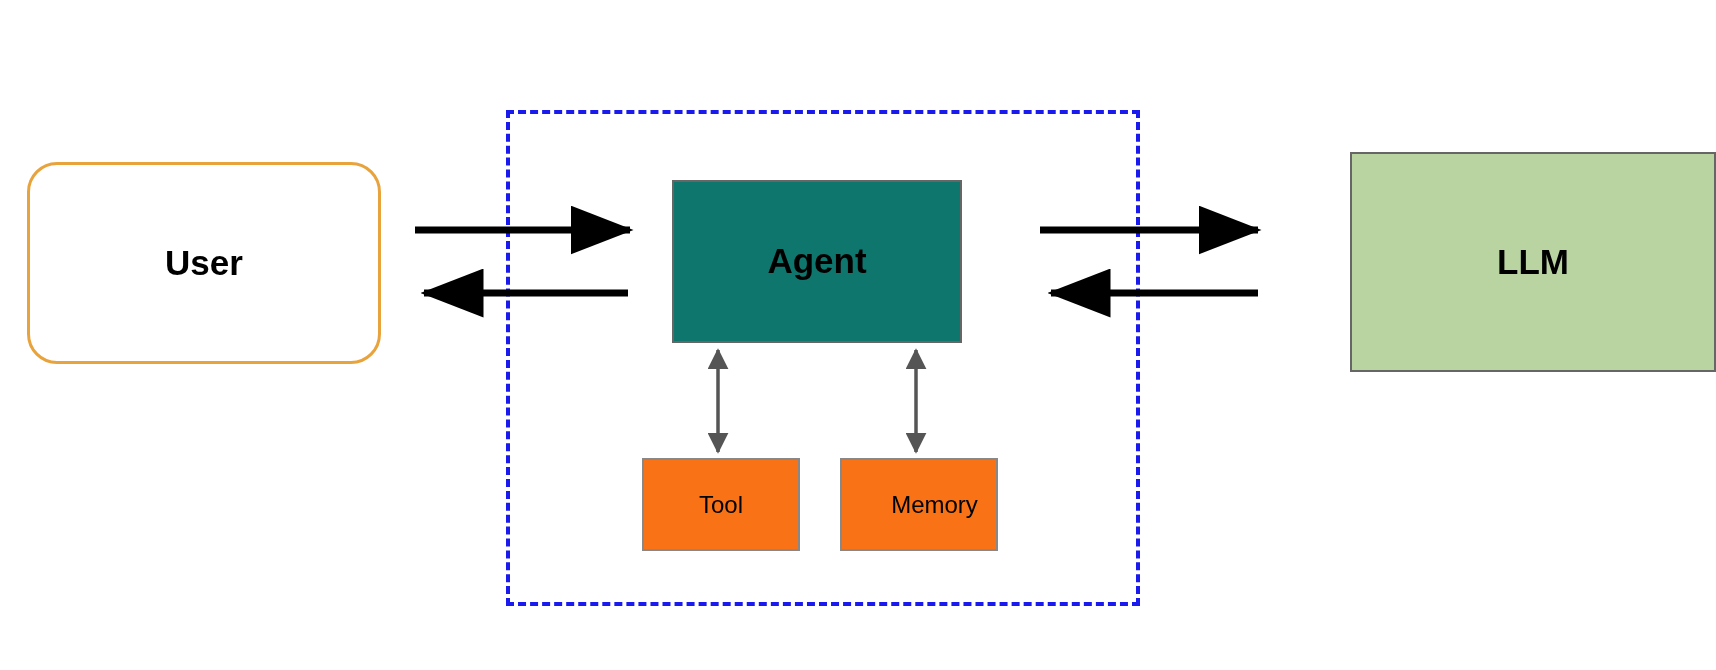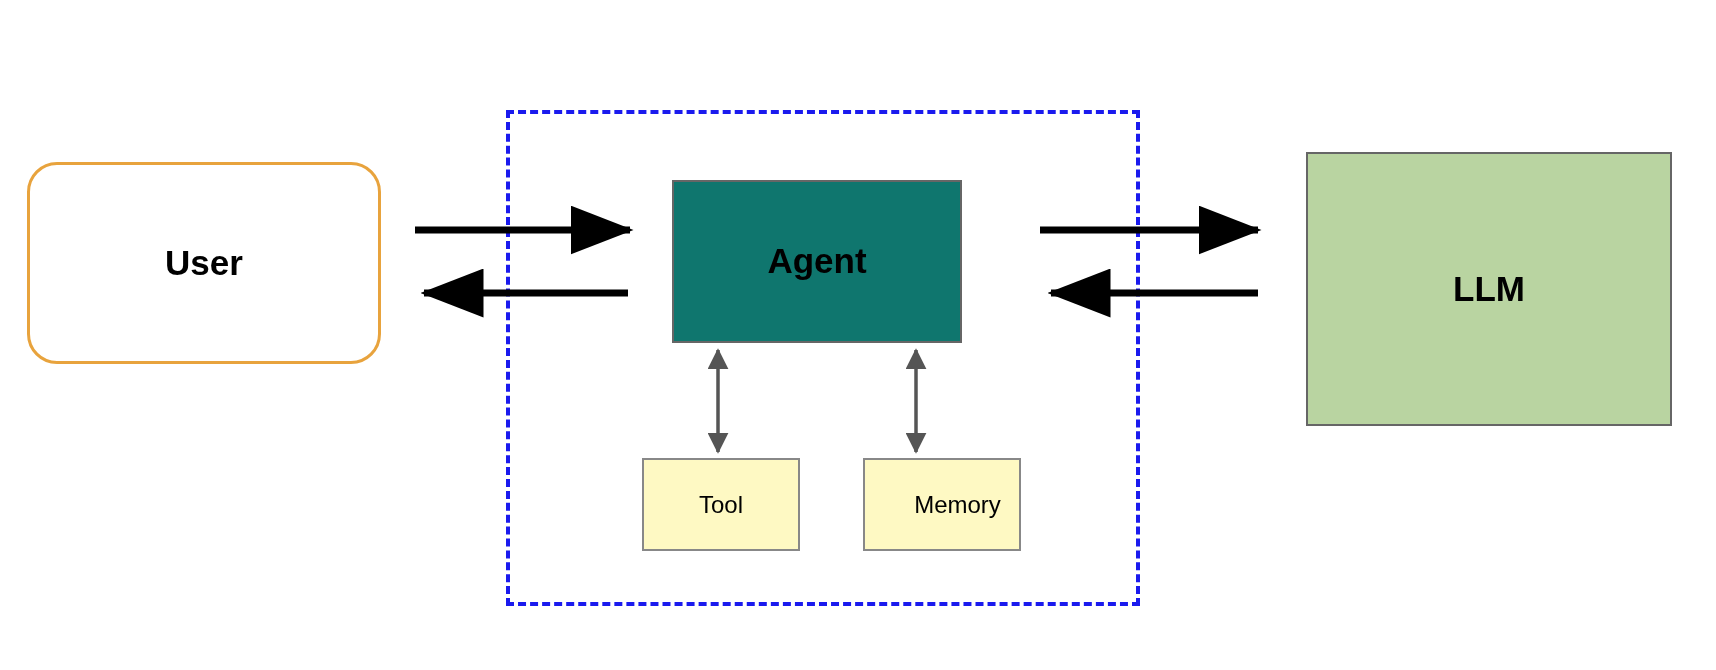--- a/index.html
+++ b/index.html
@@ -53,38 +53,38 @@
   .node-agent {
     left: 672px; top: 180px;
     width: 290px; height: 163px;
     background: #0f766e;
     border: 2px solid #666666;
     font-size: 35px;
     font-weight: bold;
   }
 
   .node-llm {
-    left: 1306px; top: 152px;
-    width: 366px; height: 274px;
+    left: 1350px; top: 152px;
+    width: 366px; height: 220px;
     background: #b9d4a1;
     border: 2px solid #666666;
     font-size: 35px;
     font-weight: bold;
   }
 
   .node-tool, .node-memory {
     top: 458px;
     width: 158px; height: 93px;
-    background: #fef9c3;
+    background: #f97316;
     border: 2px solid #888888;
     font-size: 24px;
     font-weight: normal;
   }
   .node-tool { left: 642px; }
-  .node-memory { left: 863px; padding-left: 31px; }
+  .node-memory { left: 840px; padding-left: 31px; }
 
   .node-line { display: block; white-space: nowrap; }
 
   
   #arrow-layer {
     position: absolute;
     left: 0; top: 0;
     width: 1716px; height: 670px;
     pointer-events: none;
   }

